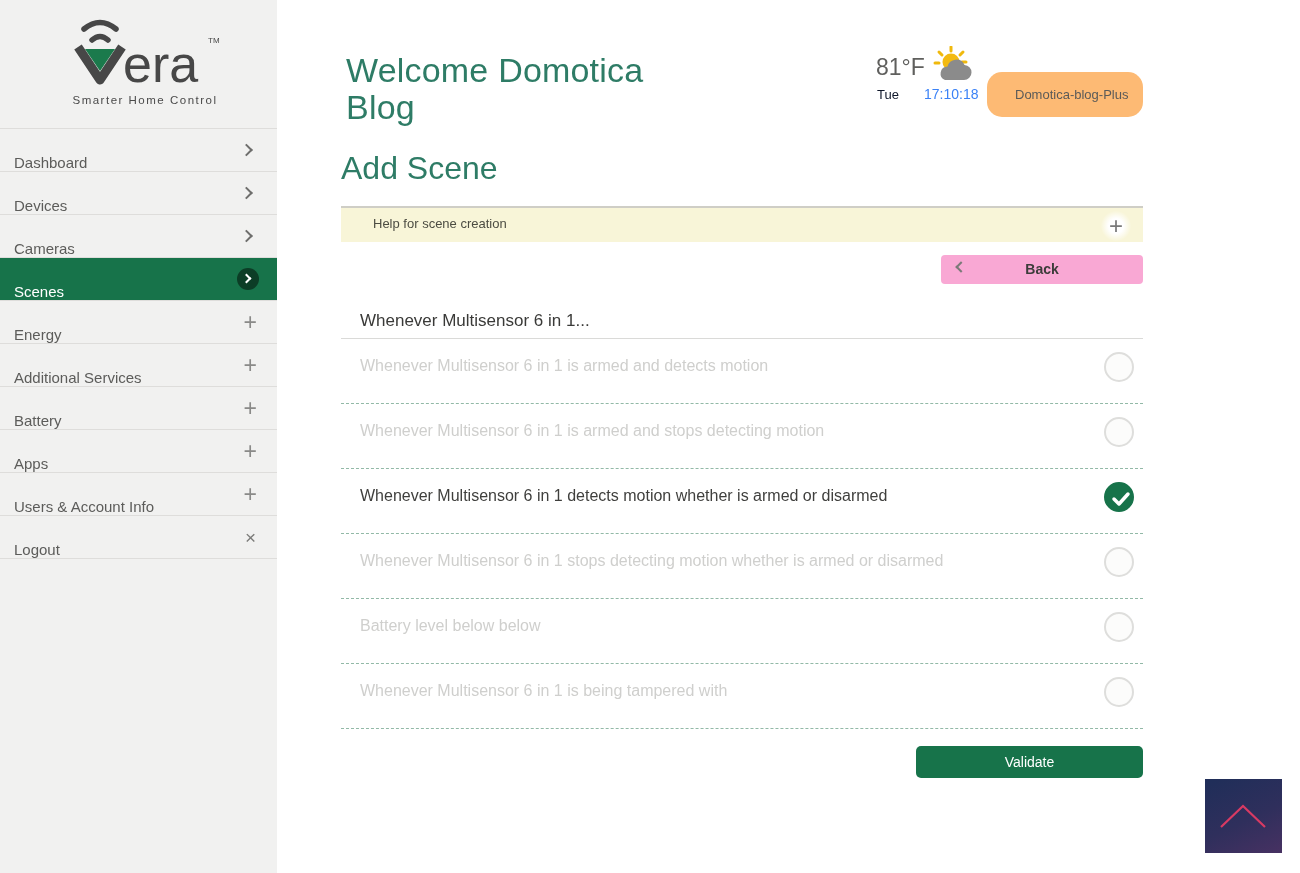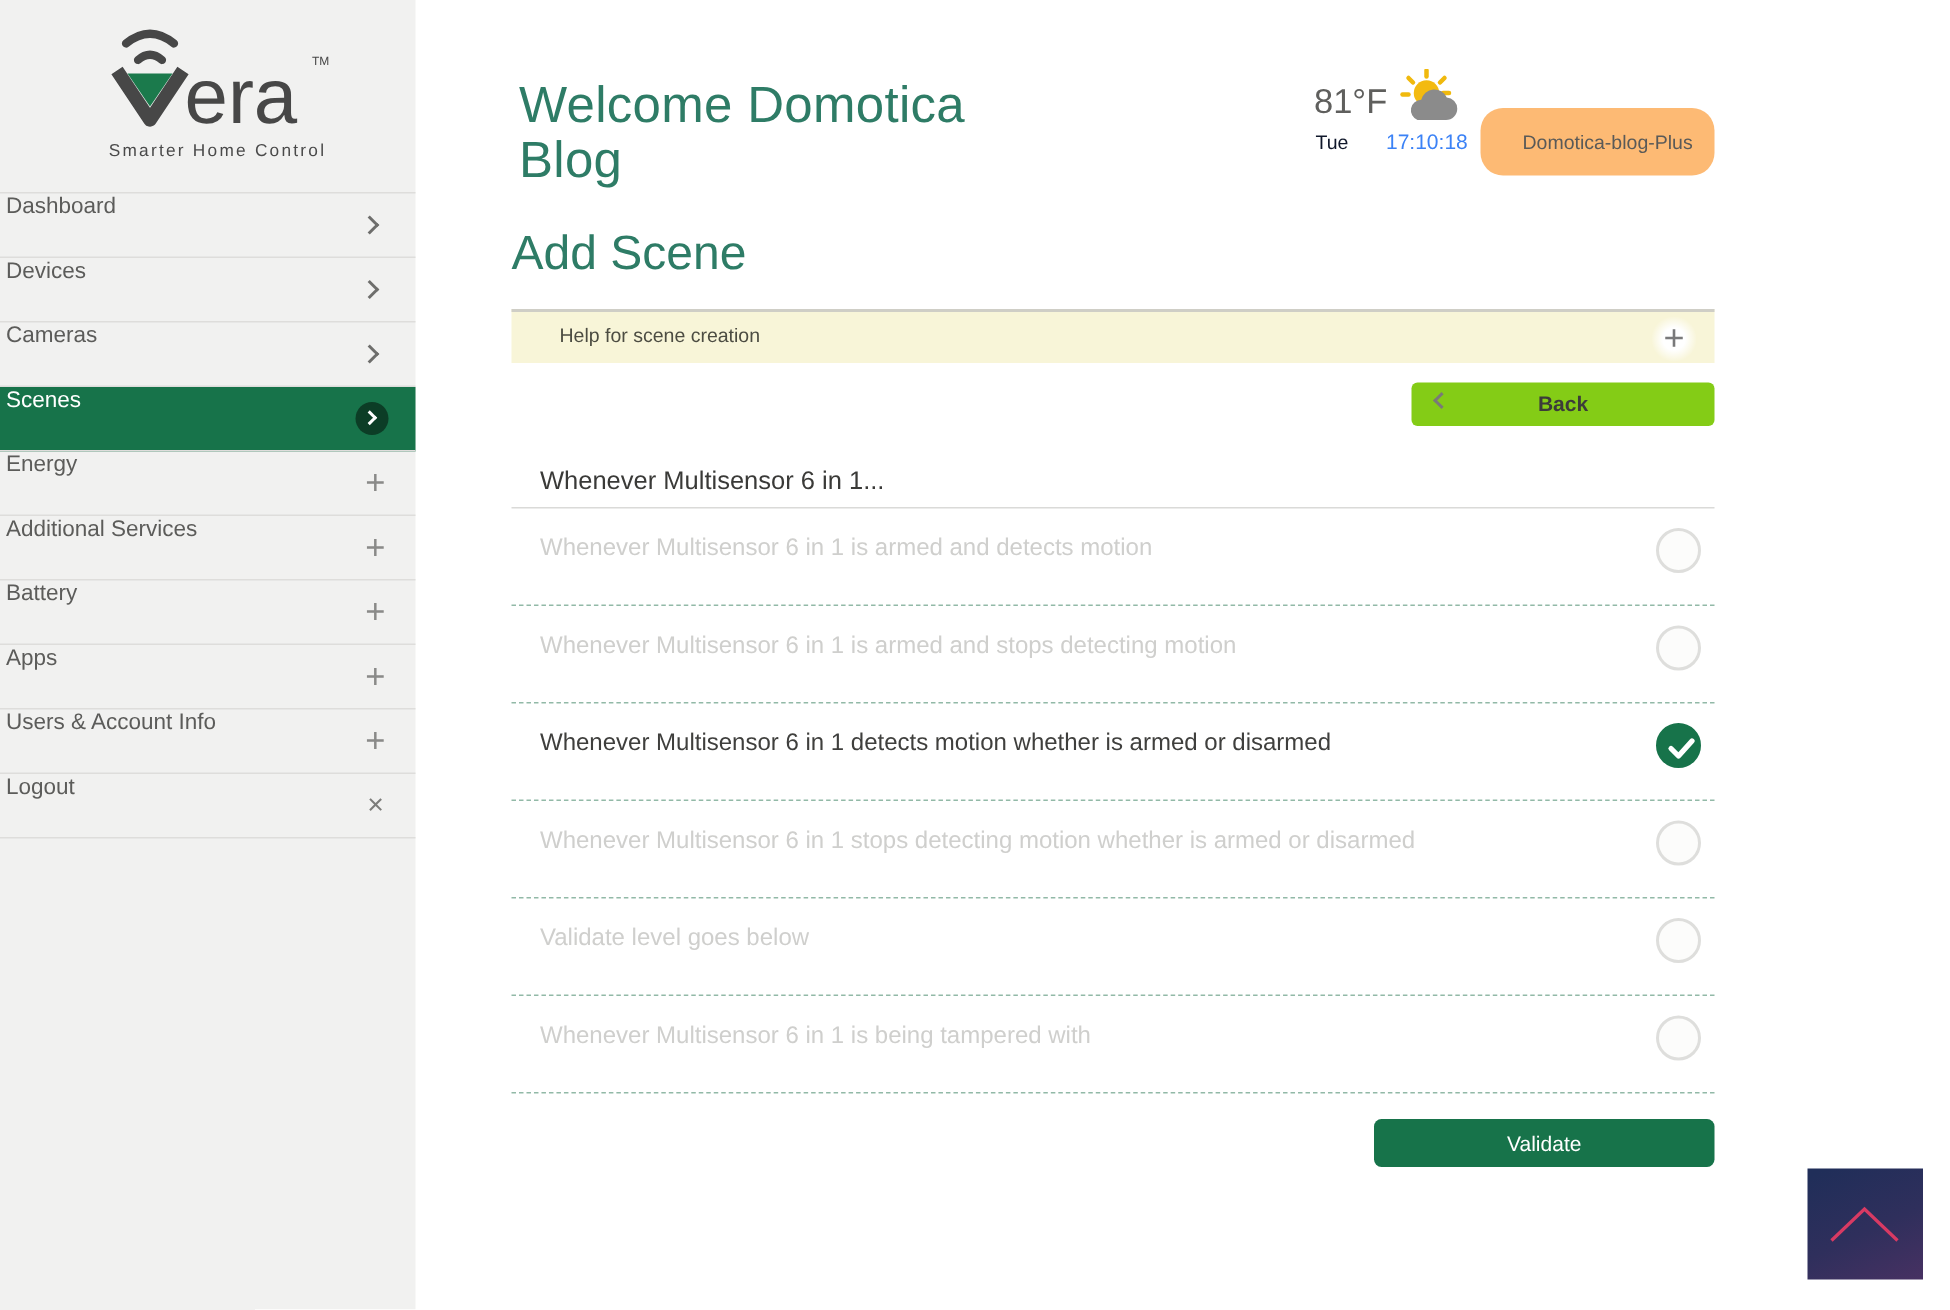--- a/index.html
+++ b/index.html
@@ -3,21 +3,21 @@
 <meta charset="utf-8">
 <style>
   * { margin:0; padding:0; box-sizing:border-box; }
   html,body { width:1300px; height:873px; background:#fff; font-family:"Liberation Sans", sans-serif; overflow:hidden; }
   .app { position:relative; width:1300px; height:873px; background:#fff; }
 
   
   .sidebar { position:absolute; left:0; top:0; width:277px; height:873px; background:#f1f1f0; }
   .logo-wrap { height:128px; display:flex; align-items:center; justify-content:center;margin-left:12px; }
   .nav { border-top:1px solid #dedddb; }
-  .nav-item { position:relative; height:43px; border-bottom:1px solid #dedddb; display:flex; align-items:flex-start; padding:0 24px 0 4px; cursor:pointer; }
+  .nav-item { position:relative; height:43px; border-bottom:1px solid #dedddb; display:flex; align-items:flex-end; padding:0 24px 0 14px; cursor:pointer; }
   .nav-item .label { font-size:15px; color:#5c5c5a; }
   .nav-item.active { background:#17734a; }
   .nav-item.active .label { color:#fff; }
   .chev { position:absolute; right:26px; top:50%; width:9px; height:9px; border-top:2px solid #6e6e6c; border-right:2px solid #6e6e6c; transform:translateY(-50%) rotate(45deg); }
   .chev-circle { position:absolute; right:18px; top:50%; transform:translateY(-50%); width:22px; height:22px; background:#0c3d26; border-radius:50%; }
   .chev-circle i { position:absolute; left:6px; top:6.5px; width:7px; height:7px; border-top:2px solid #fff; border-right:2px solid #fff; transform:rotate(45deg); display:block; }
   .plus-i { position:absolute; right:20px; top:50%; transform:translateY(-50%); font-size:23px; font-weight:300; color:#8a8a88; line-height:1; }
   .close-i { position:absolute; right:21px; top:50%; transform:translateY(-50%); font-size:19px; color:#7c7c7a; line-height:1; }
 
   
@@ -29,21 +29,21 @@
   .weather .temp { position:absolute; left:5px; top:8px; font-size:23px; color:#5f5f5d; }
   .weather svg { position:absolute; left:58px; top:0; }
   .day { position:absolute; left:536px; top:87px; font-size:13px; color:#0f172a; }
   .time { position:absolute; left:583px; top:86px; font-size:14px; color:#3b82f6; }
   .controller-box { position:absolute; right:0; top:72px; width:156px; height:45px; background:#fdba74; border-radius:15px; line-height:45px; padding-left:28px; font-size:13px; color:#5a5a58; cursor:pointer; }
 
   .help-bar { position:absolute; left:0; top:206px; width:802px; height:36px; background:#f8f5d8; border-top:2px solid #cfcec6; cursor:pointer;padding-left:28px; }
   .help-bar .help-label { position:absolute; left:32px; top:8px; font-size:13px; color:#4c4c42; }
   .help-bar .help-plus { position:absolute; right:12px; top:3px; width:30px; height:30px; background:radial-gradient(circle, #ffffff 35%, rgba(255,255,255,0) 72%); text-align:center; line-height:29px; font-size:24px; font-weight:300; color:#79797a; }
 
-  .back-btn { position:absolute; left:600px; top:255px; width:202px; height:29px; background:#84cc16; border-radius:4px; cursor:pointer; }
+  .back-btn { position:absolute; left:600px; top:255px; width:202px; height:29px; background:#f9a8d4; border-radius:4px; cursor:pointer; }
   .back-btn .back-chev { position:absolute; left:16px; top:8px; width:8px; height:8px; border-left:2px solid #7a7a78; border-bottom:2px solid #7a7a78; transform:rotate(45deg); }
   .back-btn .back-label { position:absolute; left:0; right:0; top:6px; text-align:center; font-size:14px; font-weight:bold; color:#3c3c3a; }
 
   .section-title { position:absolute; left:19px; top:311px; font-size:17px; color:#3a3a38; }
 
   .options { position:absolute; left:0; top:338px; width:802px; border-top:1px solid #dadad8; }
   .option-row { position:relative; height:65px; border-bottom:1px dashed #92b9a7; cursor:pointer; }
   .option-row .opt-label { position:absolute; left:19px; top:18px; font-size:16px; color:#cfcfcd; }
   .option-row.selected .opt-label { color:#3f3f3d; }
   .radio { position:absolute; right:9px; top:13px; width:30px; height:30px; border-radius:50%; background:#fcfcfb; border:2px solid #dededc; }
@@ -170,21 +170,21 @@
           <svg width="20" height="16" viewBox="0 0 20 16">
             <polyline points="3,8 8,13 17,3" fill="none" stroke="#ffffff" stroke-width="3.5" stroke-linecap="round" stroke-linejoin="round"></polyline>
           </svg>
         </span>
       </div>
       <div class="option-row">
         <span class="opt-label">Whenever Multisensor 6 in 1 stops detecting motion whether is armed or disarmed</span>
         <span class="radio"></span>
       </div>
       <div class="option-row">
-        <span class="opt-label">Validate level goes below</span>
+        <span class="opt-label">Battery level below below</span>
         <span class="radio"></span>
       </div>
       <div class="option-row">
         <span class="opt-label">Whenever Multisensor 6 in 1 is being tampered with</span>
         <span class="radio"></span>
       </div>
     </div>
 
     <button class="validate-btn">Validate</button>
 

